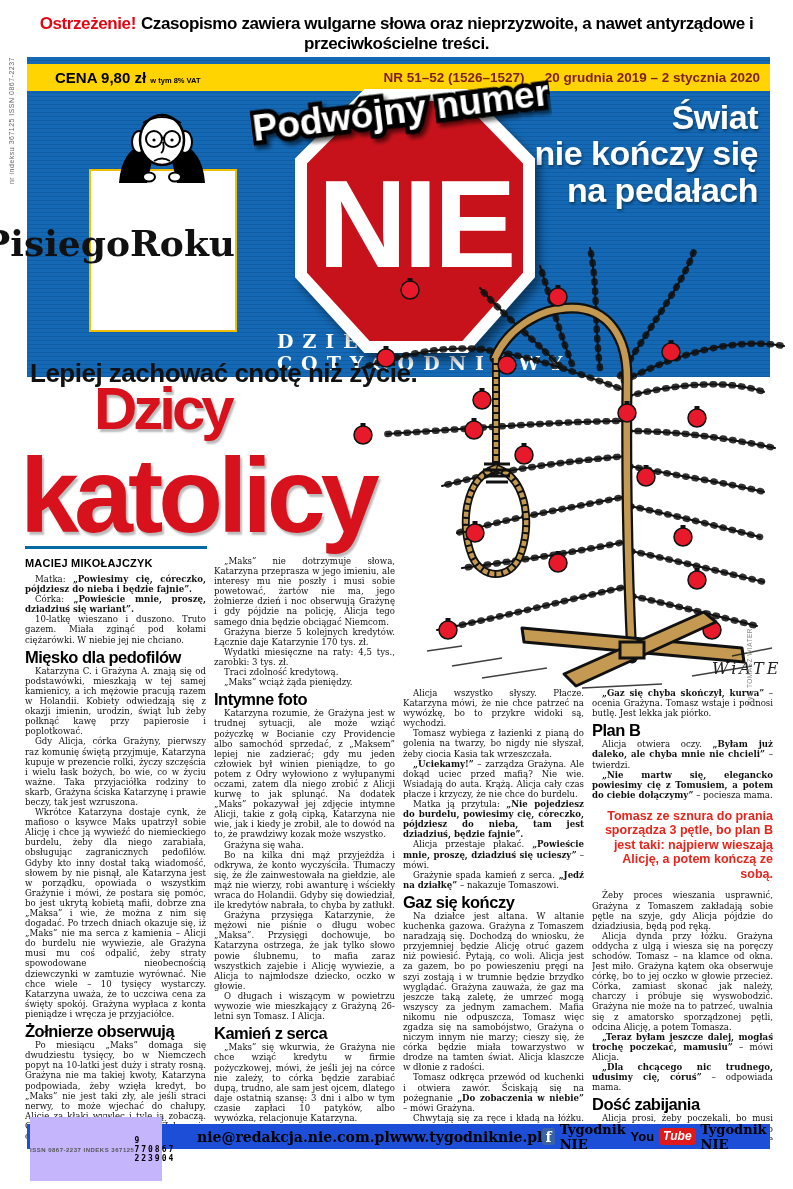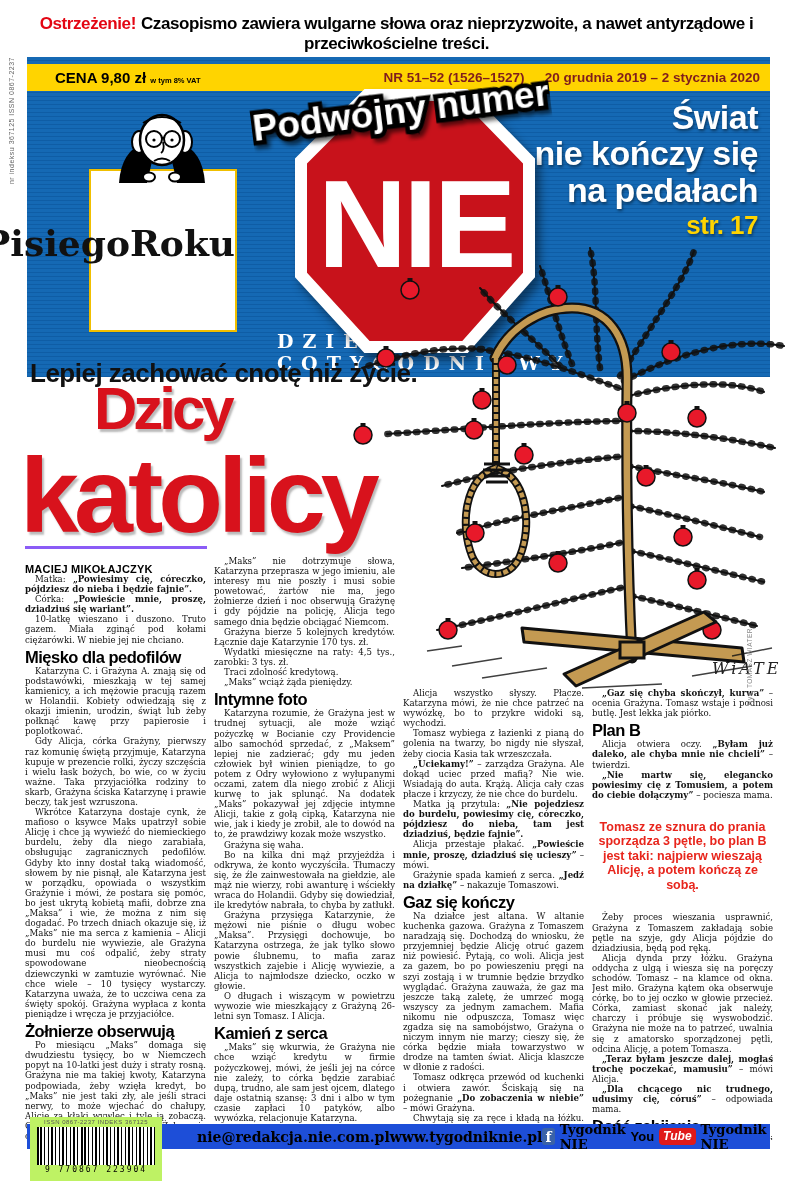--- a/index.html
+++ b/index.html
@@ -47,51 +47,51 @@
   
   .tree{position:absolute;left:332px;top:196px;z-index:5;}
 
   
   .kicker{position:absolute;left:30px;top:358px;z-index:3;font-size:26px;font-weight:bold;color:#111;letter-spacing:-0.5px;}
   .hl{position:absolute;z-index:3;color:#d8121c;font-weight:bold;line-height:.82;
       text-shadow:2px 3px 2px rgba(130,130,130,.55);}
   .hl1{left:94px;top:384px;font-size:60px;letter-spacing:-4px;}
   .hl2{left:20px;top:452px;font-size:106px;letter-spacing:-5px;}
 
-  .byline{position:absolute;left:25px;top:546px;width:182px;border-top:3px solid #8b5cf6;
-          padding-top:14px;font-size:11px;font-weight:bold;letter-spacing:.2px;}
+  .byline{position:absolute;left:25px;top:546px;width:182px;border-top:3px solid #0369a1;
+          padding-top:8px;font-size:11px;font-weight:bold;letter-spacing:.2px;}
 
   
   .col{position:absolute;width:181px;overflow:hidden;font-family:"DejaVu Serif",serif;
        font-size:8.6px;line-height:10.1px;text-align:justify;color:#111;}
   .col p{margin:0;text-indent:10px;}
   .col h2{font-family:"Liberation Sans",sans-serif;font-size:16.5px;letter-spacing:-0.5px;
           margin:7px 0 4px 0;color:#000;}
   .col p.pull{font-family:"Liberation Sans",sans-serif;color:#e8251c;font-weight:bold;
-              font-size:12.5px;line-height:14.5px;text-align:center;text-indent:0;margin:20px 0;}
+              font-size:12.5px;line-height:14.5px;text-align:right;text-indent:0;margin:9px 0;}
   #col1{left:25px;top:574px;height:566px;}
   #col2{left:214px;top:556px;height:584px;}
   #col3{left:403px;top:688px;height:452px;}
   #col4{left:592px;top:688px;height:452px;}
 
   
   .footbar{position:absolute;left:27px;top:1124px;width:743px;height:25px;background:#1d4ed8;
            display:flex;align-items:center;justify-content:space-between;
            padding:0 14px 0 170px;box-sizing:border-box;z-index:2;}
   .footbar .txt{font-family:"DejaVu Serif",serif;font-weight:bold;font-size:14px;color:#000;}
   .fbgroup,.ytgroup{display:flex;align-items:center;gap:5px;font-family:"DejaVu Serif",serif;font-weight:bold;font-size:13px;}
   .fbicon{width:17px;height:17px;background:#3a62a8;border-radius:3px;color:#fff;
           font-family:"DejaVu Serif",serif;font-weight:bold;font-size:14px;
           display:flex;align-items:flex-end;justify-content:center;line-height:15px;}
   .ytword1{font-family:"Liberation Sans",sans-serif;font-weight:bold;font-size:13px;color:#000;}
   .ytword2{background:#e01a1a;border-radius:4px;color:#fff;font-family:"Liberation Sans",sans-serif;
            font-weight:bold;font-size:12px;padding:1px 4px 2px;font-style:italic;}
 
-  .barcodebox{position:absolute;left:30px;top:1117px;width:132px;height:64px;background:#bef264;z-index:6;
-              display:flex;flex-direction:column;align-items:center;}
+  .barcodebox{position:absolute;left:30px;top:1117px;width:132px;height:64px;background:#c4b5fd;z-index:6;
+              display:flex;flex-direction:row;align-items:center;font-weight:bold;}
   .bc-top{font-size:6px;color:#555;letter-spacing:.5px;margin-top:2px;white-space:nowrap;}
   .bc-bars{width:118px;height:38px;margin-top:2px;
            background:repeating-linear-gradient(90deg,#000 0 1.5px,#fff 1.5px 3px,#000 3px 5.5px,#fff 5.5px 7px,#000 7px 8px,#fff 8px 11px);}
   .bc-num{font-family:"DejaVu Sans Mono",monospace;font-size:8px;letter-spacing:2px;color:#000;}
 </style>
 </head>
 <body>
 
 <div id="page" data-interactable="false">
 
@@ -144,21 +144,20 @@
     <div class="banner" data-interactable="false">
       <svg width="300" height="64" viewBox="0 0 300 64">
         <text x="150" y="44" text-anchor="middle" font-family="Liberation Sans, sans-serif" font-weight="bold" font-size="37" fill="#fff" stroke="#000" stroke-width="9" paint-order="stroke" style="filter:drop-shadow(3px 4px 2px rgba(0,0,0,.6));" data-interactable="false">Podwójny numer</text>
       </svg>
     </div>
 
     <div class="promo" data-interactable="false">
       <div data-interactable="false">Świat</div>
       <div data-interactable="false">nie kończy się</div>
       <div data-interactable="false">na pedałach</div>
-      <div class="pg" data-interactable="false">str. 17</div>
     </div>
 
     <div class="tagline" data-interactable="false">DZIENNIK COTYGODNIOWY</div>
   </div>
 
   <svg class="tree" width="455" height="495" viewBox="0 0 455 495" data-interactable="false">
     <g stroke="#111" stroke-width="2" fill="none" stroke-linecap="round" data-interactable="false">
       <path d="M295,195 C240,175 195,158 145,153"></path>
       <path d="M294,225 C230,225 150,232 55,238"></path>
       <path d="M295,260 C240,265 175,272 110,290"></path>

